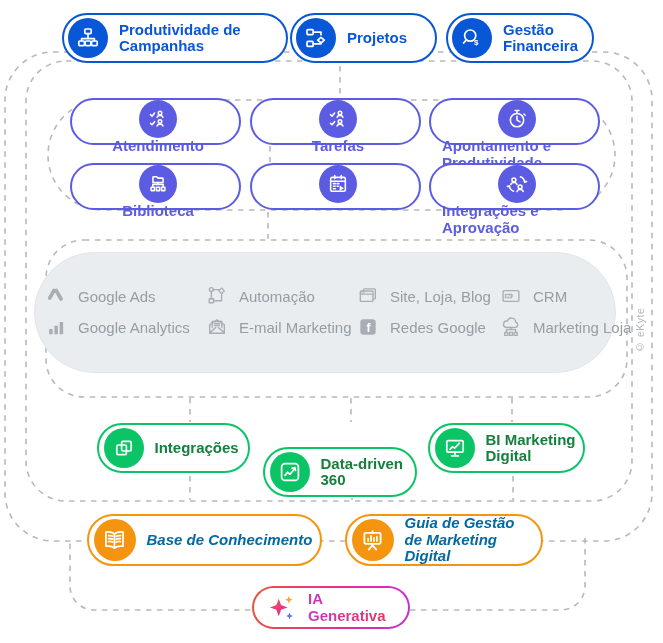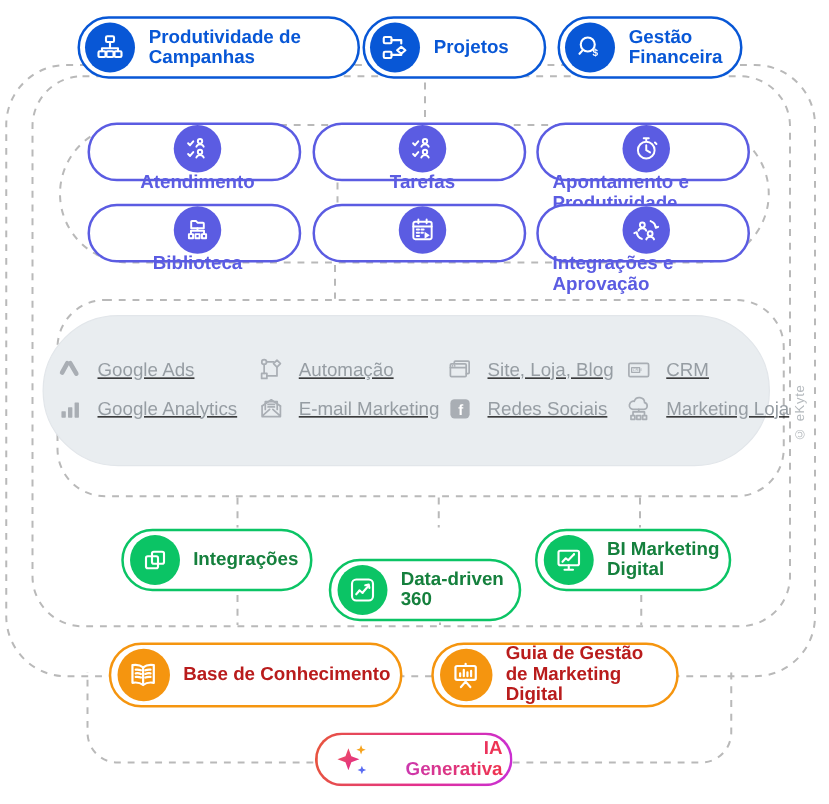--- a/index.html
+++ b/index.html
@@ -11,31 +11,31 @@
   .pill{position:absolute;display:flex;align-items:center;background:#fff;border-radius:30px;
         z-index:2;box-sizing:border-box;}
   .pill .circle{flex:none;border-radius:50%;display:flex;align-items:center;justify-content:center;}
   .pill .label{font-weight:700;font-size:15px;line-height:16.5px;padding-left:11px;padding-right:6px;}
   .pill.blue{border:2.5px solid #0857d6;color:#0857d6;}
   .pill.blue .circle{width:40px;height:40px;margin-left:4px;background:#0857d6;}
   .pill.purple{border:2.5px solid #5b5ce2;color:#5b5ce2;flex-direction:column;}
   .pill.purple .circle{width:38px;height:38px;margin-left:4px;background:#5b5ce2;}
   .pill.green{border:2.5px solid #0bc465;color:#15803d;}
   .pill.green .circle{width:40px;height:40px;margin-left:4.5px;background:#0bc465;}
-  .pill.orange{border:2.5px solid #f5950f;color:#b91c1c;}
+  .pill.orange{border:2.5px solid #f5950f;color:#0369a1;font-style:italic;}
   .pill.orange .circle{width:42px;height:42px;margin-left:4.5px;background:#f5950f;}
   .pill.pink{border:2.5px solid transparent;
      background:linear-gradient(#fff,#fff) padding-box,
-                linear-gradient(100deg,#e8553c 0%,#e3308f 55%,#c92fd6 100%) border-box;text-align:right;}
+                linear-gradient(100deg,#e8553c 0%,#e3308f 55%,#c92fd6 100%) border-box;}
   .pill.pink .label{background:linear-gradient(90deg,#c438c4 10%,#ee3352 90%);
      -webkit-background-clip:text;background-clip:text;color:transparent;}
   .pill.pink .spark{margin-left:13px;flex:none;display:flex;}
   .ic{stroke:#fff;fill:none;stroke-width:1.7;stroke-linecap:round;stroke-linejoin:round;}
   .gic{stroke:#a9aeb4;fill:none;stroke-width:1.5;stroke-linecap:round;stroke-linejoin:round;}
-  .int-item{position:absolute;display:flex;align-items:center;height:24px;z-index:2;text-decoration:underline;}
+  .int-item{position:absolute;display:flex;align-items:center;height:24px;z-index:2;}
   .int-item .glyph{flex:none;width:24px;display:flex;justify-content:center;}
   .int-item .txt{font-size:15px;color:#969da3;padding-left:10px;white-space:nowrap;}
   .copyright{position:absolute;left:634px;top:283px;height:70px;z-index:2;color:#b4b9bd;
      font-size:10.5px;writing-mode:vertical-rl;transform:rotate(180deg);letter-spacing:.5px;}
 </style>
 </head>
 <body>
 
 <div class="canvas">
 
@@ -225,21 +225,21 @@
     </span>
     <span class="txt">E-mail Marketing</span>
   </div>
   <div class="int-item" style="left:356px;top:315px">
     <span class="glyph">
       <svg width="22" height="22" viewBox="0 0 24 24">
           <rect x="3.6" y="3.6" width="16.8" height="16.8" rx="3.6" fill="#a9aeb4"></rect>
           <text x="12.6" y="17.8" font-size="13" font-weight="bold" fill="#fff" text-anchor="middle" font-family="sans-serif">f</text>
         </svg>
     </span>
-    <span class="txt">Redes Sociais</span>
+    <span class="txt">Redes Google</span>
   </div>
   <div class="int-item" style="left:499px;top:315px">
     <span class="glyph">
       <svg class="gic" width="22" height="22" viewBox="0 0 24 24">
           <path d="M6.8 12.6h9.8a3 3 0 0 0 .5-5.9 4.6 4.6 0 0 0-9-1.2 3.6 3.6 0 0 0-1.3 7.1z"></path>
           <path d="M12 12.6v2.2M7 17.6v-2.8h10v2.8"></path>
           <rect x="5.2" y="18" width="3.4" height="3.2"></rect>
           <rect x="10.3" y="18" width="3.4" height="3.2"></rect>
           <rect x="15.4" y="18" width="3.4" height="3.2"></rect>
         </svg>

